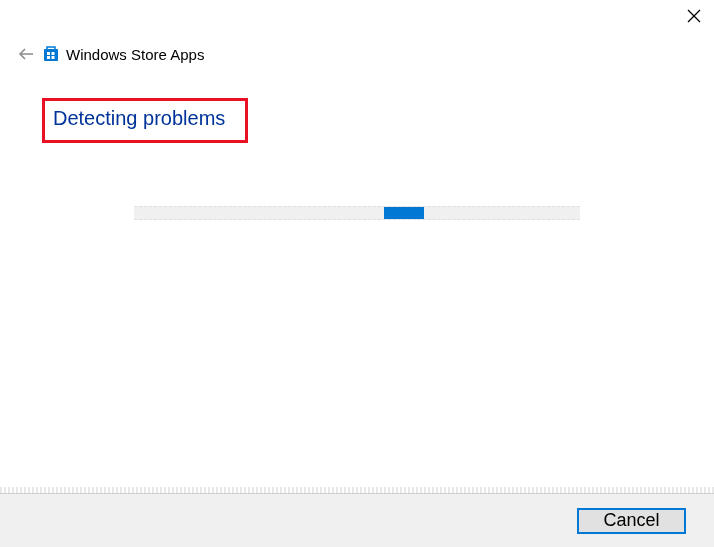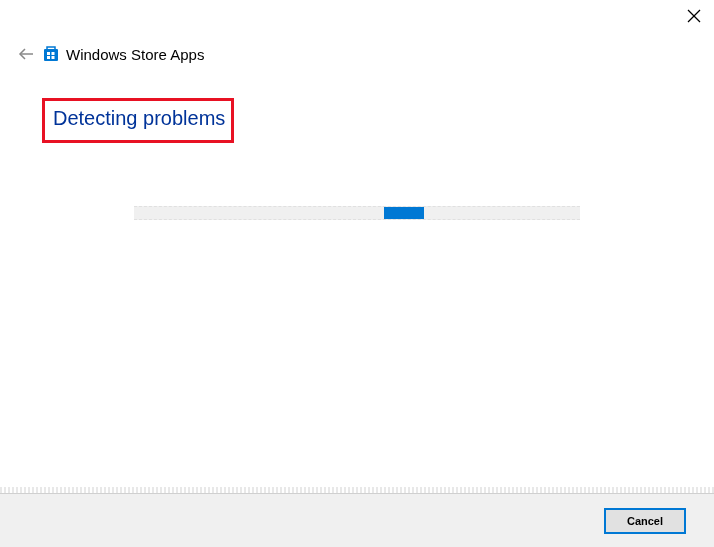--- a/index.html
+++ b/index.html
@@ -67,21 +67,21 @@
     .app-title {
       font-size: 15px;
       color: #000000;
       font-weight: 400;
     }
     .heading-box {
       position: absolute;
       top: 98px;
       left: 42px;
       border: 3px solid #e81123;
-      padding: 6px 6px 10px 8px;
+      padding: 6px 20px 10px 8px;
     }
     .heading {
       font-size: 20px;
       color: #003399;
       font-weight: 400;
     }
     .progress-container {
       position: absolute;
       top: 206px;
       left: 50%;
@@ -115,32 +115,31 @@
     }
     .hatch-line {
       position: absolute;
       bottom: 54px;
       left: 0;
       right: 0;
       height: 6px;
       background: repeating-linear-gradient(90deg, #e8e8e8 0 2px, #ffffff 2px 4px);
     }
     .cancel-button {
-      width: 82px;
+      width: 109px;
       height: 26px;
       background: #e1e1e1;
       border: 2px solid #0078d4;
-      font-size: 11px;
+      font-size: 18px;
       font-family: inherit;
       cursor: pointer;
       display: flex;
       align-items: center;
       justify-content: center;
       color: #000;
-      font-weight: bold;
     }
   </style>
 </head>
 <body>
 
 <div class="titlebar">
   <div class="close-icon">
     <svg viewBox="0 0 14 14">
       <line x1="1" y1="1" x2="13" y2="13" stroke="#000" stroke-width="1.2"></line>
       <line x1="13" y1="1" x2="1" y2="13" stroke="#000" stroke-width="1.2"></line>

